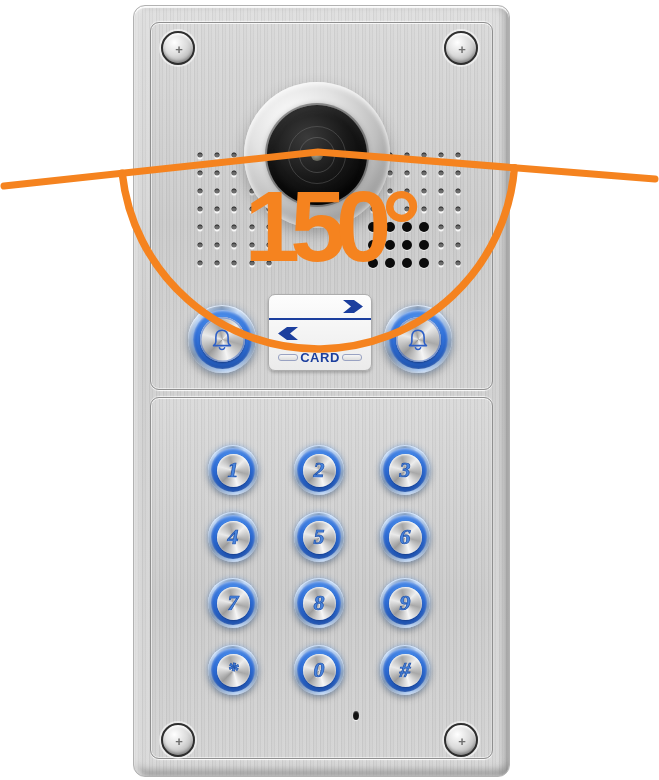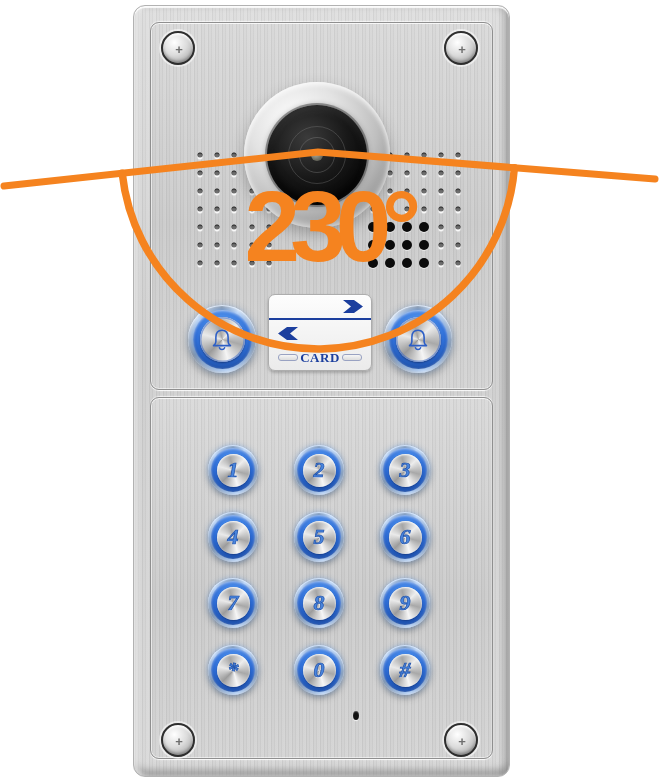--- a/index.html
+++ b/index.html
@@ -52,21 +52,21 @@
     box-shadow:inset 0 4px 8px rgba(255,255,255,.10), inset 0 -5px 10px rgba(0,0,0,.85),
                0 0 0 2px rgba(80,80,80,.55), 0 0 6px rgba(0,0,0,.4);
     display:flex;align-items:center;justify-content:center;}
   .iris{position:absolute;width:56px;height:56px;border-radius:50%;border:1px solid rgba(130,130,130,.35);}
   .iris2{position:absolute;width:34px;height:34px;border-radius:50%;border:1px solid rgba(160,160,160,.3);}
   .pupil{width:12px;height:12px;border-radius:50%;
     background:radial-gradient(circle at 40% 35%, #b9b9aa, #6f6f63 60%, #47473f);}
   
   .card{position:absolute;left:268px;top:294px;width:102px;height:75px;border-radius:7px;
     border:1px solid #adadad;background:linear-gradient(180deg,#fdfdfd,#ebebeb);
-    box-shadow:0 2px 3px rgba(110,110,110,.45), inset 0 1px 0 #ffffff;font-family:Liberation Serif, serif;}
+    box-shadow:0 2px 3px rgba(110,110,110,.45), inset 0 1px 0 #ffffff;}
   .arrow-r{position:absolute;right:8px;top:5px;width:20px;height:13px;background:#1c3f9e;
     clip-path:polygon(0 0,55% 0,100% 50%,55% 100%,0 100%,40% 50%);}
   .card-rule{position:absolute;left:0;right:0;top:23px;height:2px;background:#1c3f9e;}
   .arrow-l{position:absolute;left:9px;top:32px;width:20px;height:13px;background:#1c3f9e;
     clip-path:polygon(100% 0,45% 0,0 50%,45% 100%,100% 100%,60% 50%);}
   .card-label-row{position:absolute;left:0;right:0;bottom:6px;display:flex;align-items:center;
     justify-content:center;gap:2px;}
   .deco{width:18px;height:5px;border:1px solid #99a2c2;border-radius:3px;
     background:linear-gradient(#f6f6f6,#dcdcdc);}
   .card-label{font-size:13px;font-weight:bold;color:#1c3f9e;letter-spacing:.5px;line-height:1;}
@@ -331,15 +331,15 @@
       </button>
     </div>
 
   <div class="mic"></div>
 
   <svg class="annot" width="659" height="780" viewBox="0 0 659 780">
     <path d="M4 186 L318 152 L655 179" fill="none" stroke="#f5831f" stroke-width="7" stroke-linecap="round" stroke-linejoin="round"></path>
     <path d="M122.2 173.3 A197 197 0 0 0 514.4 167.7" fill="none" stroke="#f5831f" stroke-width="7.5" stroke-linecap="round"></path>
   </svg>
 
-  <div class="angle-label">230°</div>
+  <div class="angle-label">150°</div>
 
 </div>
 
 </body></html>

